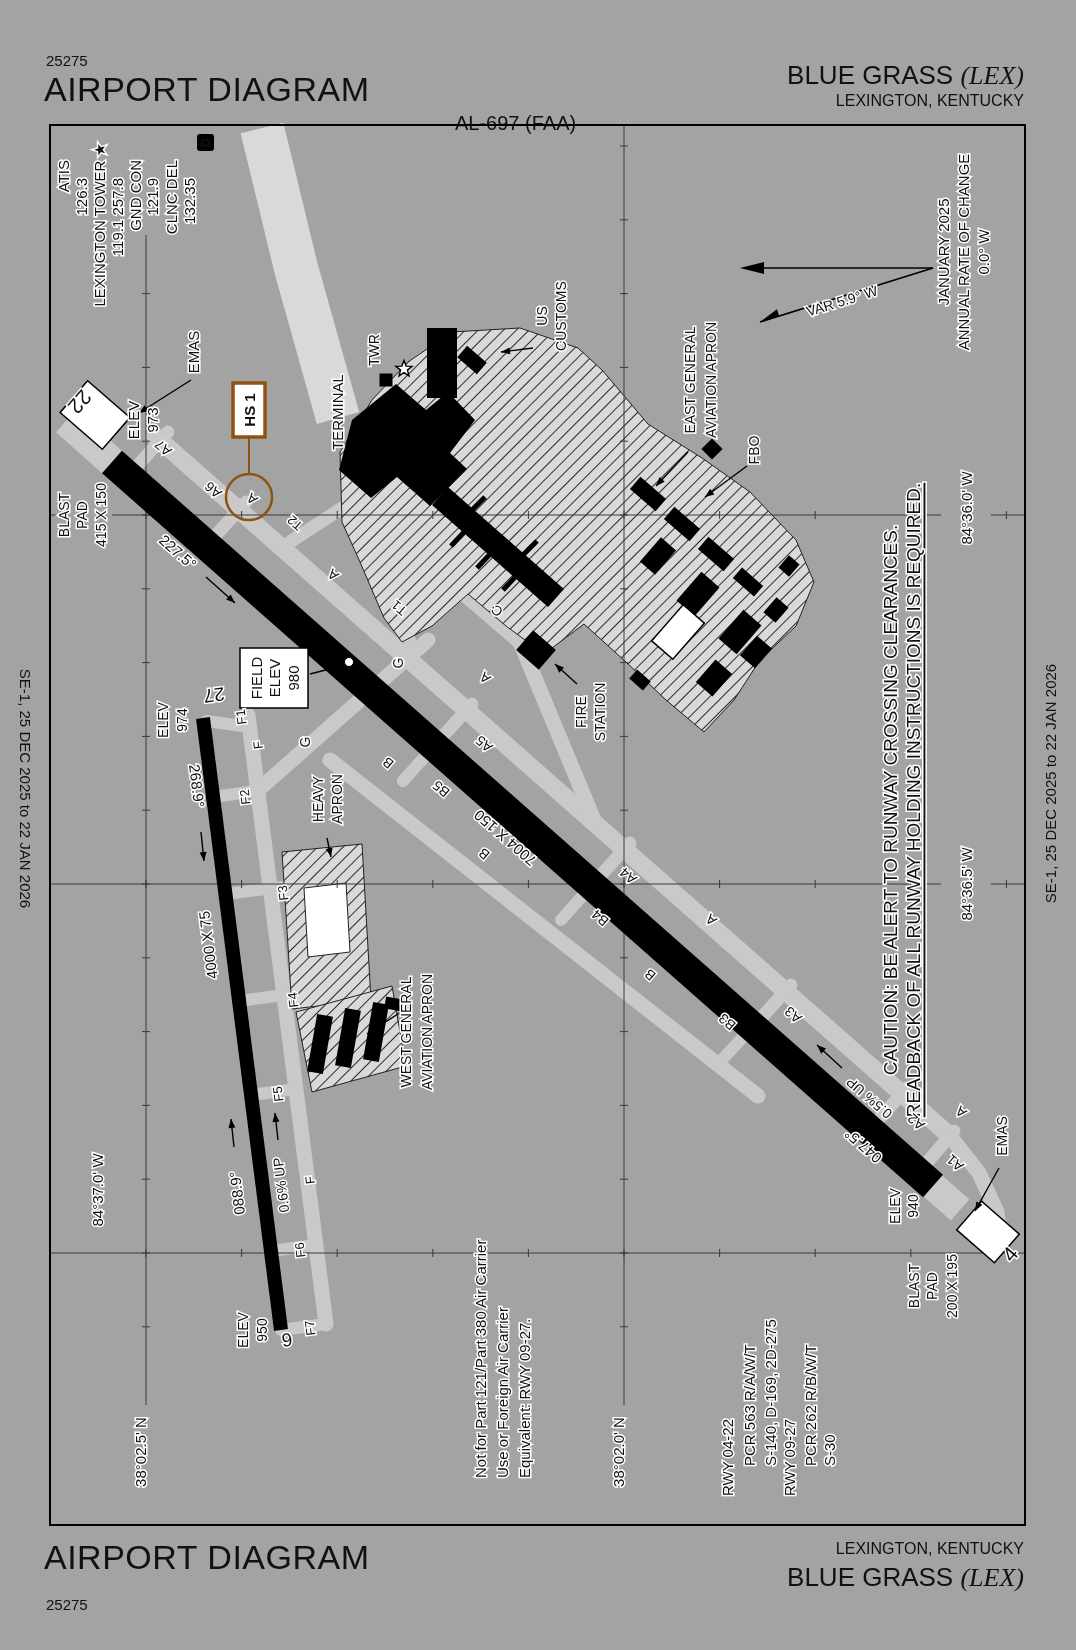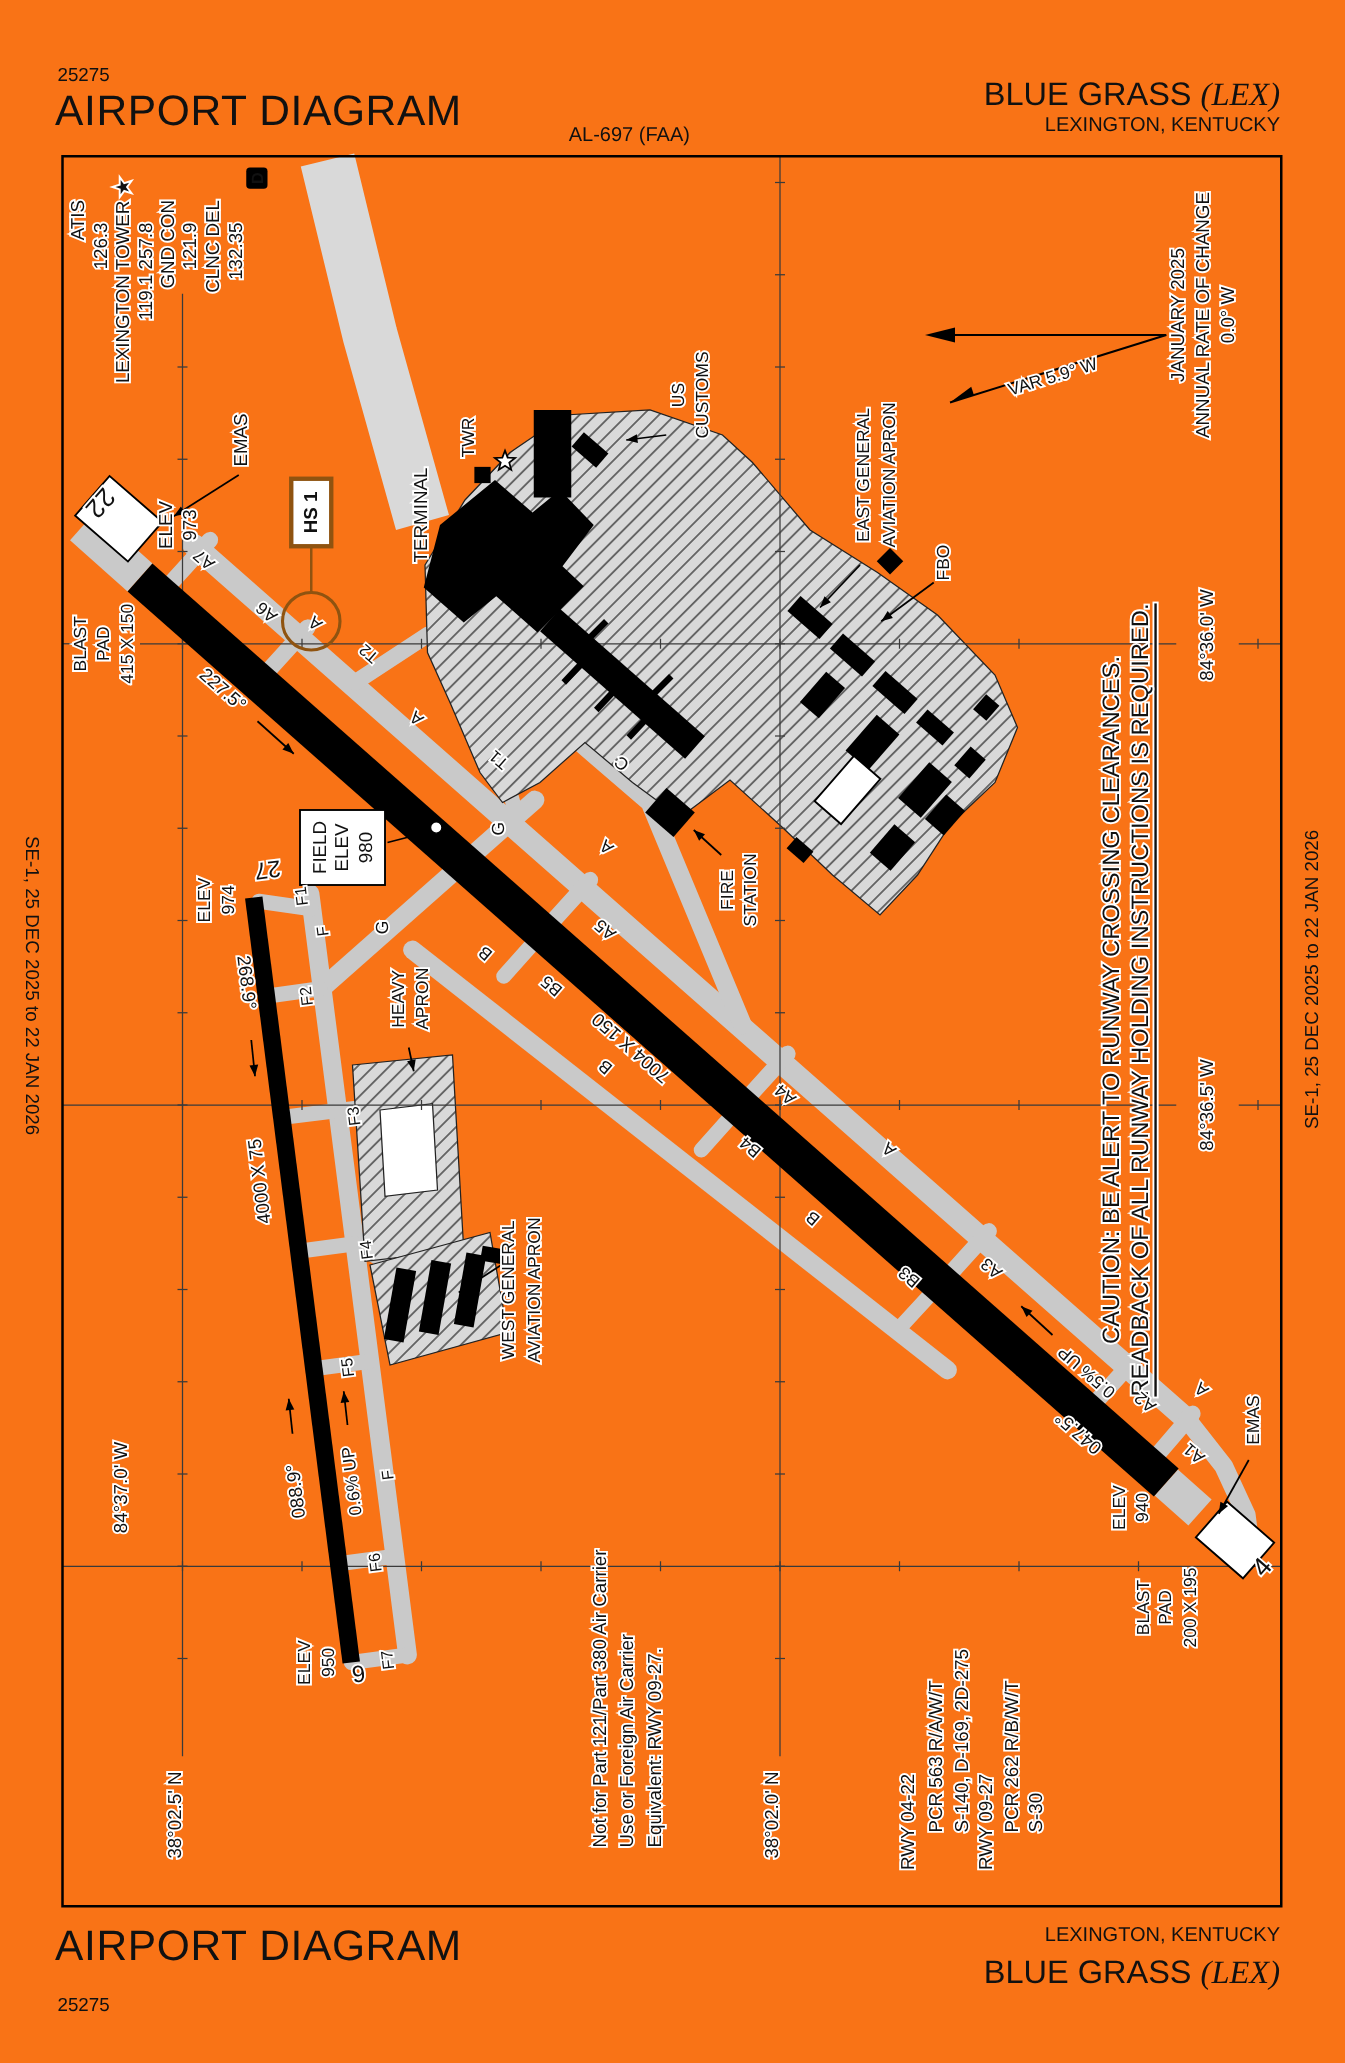--- a/index.html
+++ b/index.html
@@ -1,21 +1,21 @@
 <!DOCTYPE html>
 <html><head>
 <meta charset="utf-8">
 <style>
   html,body{margin:0;padding:0;background:#fff;}
-  .page{position:relative;width:1076px;height:1650px;background:#f97316;overflow:hidden;
+  .page{position:relative;width:1076px;height:1650px;background:#a3a3a3;overflow:hidden;
         font-family:"Liberation Sans",sans-serif;color:#111;}
   .abs{position:absolute;}
   .hdr-num{left:46px;top:52px;font-size:15px;}
   .hdr-title{left:44px;top:70px;font-size:34px;letter-spacing:.5px;}
-  .hdr-al{left:455px;top:100px;font-size:16px;text-align:right;}
+  .hdr-al{left:455px;top:112px;font-size:20px;text-align:right;}
   .hdr-apt{right:52px;top:60px;font-size:26px;text-align:right;}
   .hdr-city{right:52px;top:92px;font-size:16px;text-align:right;}
   .serif{font-family:"Liberation Serif",serif;font-style:italic;}
   .ftr-title{left:44px;top:1538px;font-size:34px;letter-spacing:.5px;}
   .ftr-num{left:46px;top:1596px;font-size:15px;}
   .ftr-city{right:52px;top:1540px;font-size:16px;text-align:right;}
   .ftr-apt{right:52px;top:1562px;font-size:26px;text-align:right;}
   .margin-l{left:-185px;top:780px;width:420px;text-align:center;font-size:15px;
             transform:rotate(90deg);}
   .margin-r{left:840px;top:775px;width:420px;text-align:center;font-size:15px;

